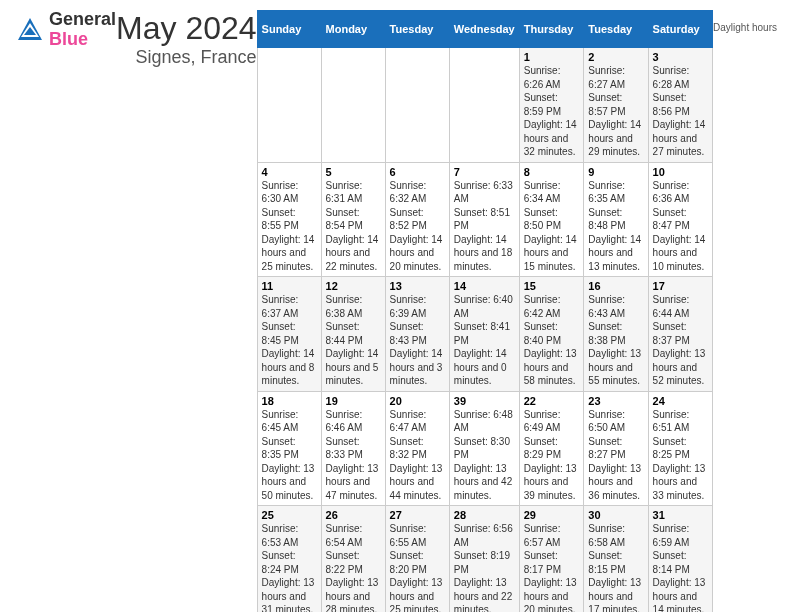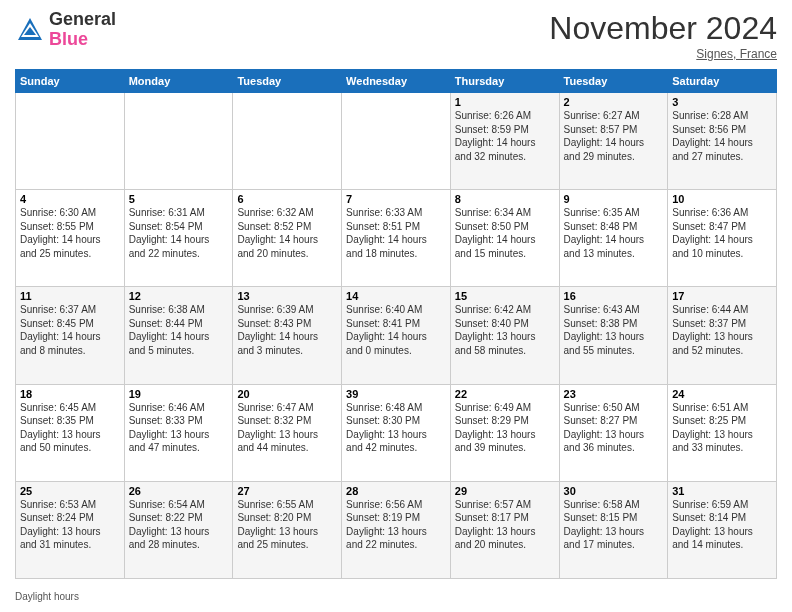--- a/index.html
+++ b/index.html
@@ -8,21 +8,21 @@
       background: #fff;
       width: 792px;
       height: 612px;
       overflow: hidden;
     }
     .page {
       width: 792px;
       height: 612px;
       padding: 10px 15px;
       display: flex;
-      flex-direction: column;
+      flex-direction: row;
     }
     .header {
       display: flex;
       justify-content: space-between;
       align-items: flex-start;
       margin-bottom: 8px;
     }
     .logo {
       display: flex;
       align-items: center;
@@ -41,34 +41,33 @@
     }
     .title-block {
       text-align: right;
     }
     .month-year {
       font-size: 32px;
       color: #333;
       font-weight: normal;
     }
     .location {
-      font-size: 12px;
+      font-size: 18px;
       color: #555;
-      text-decoration: underline;
     }
     .calendar {
       flex: 1;
       border-collapse: collapse;
       width: 100%;
       font-size: 9.5px;
     }
     .calendar thead th {
       background-color: #1a6fbb;
       color: white;
-      padding: 5px 4px;
+      padding: 12px 4px;
       text-align: left;
       font-size: 11px;
       border: 1px solid #1a6fbb;
     }
     .calendar tbody td {
       border: 1px solid #ccc;
       vertical-align: top;
       padding: 3px 4px;
       width: calc(100% / 7);
       background: #fff;
@@ -109,21 +108,21 @@
         <polygon points="15,3 27,25 3,25" fill="#1a6fbb"></polygon>
         <polygon points="15,8 24,22 6,22" fill="white"></polygon>
         <polygon points="15,12 21,20 9,20" fill="#1a6fbb"></polygon>
       </svg>
       <div class="logo-text">
         <span class="logo-general">General</span><br>
         <span class="logo-blue">Blue</span>
       </div>
     </div>
     <div class="title-block">
-      <div class="month-year">November 2024</div>
+      <div class="month-year">May 2024</div>
       <div class="location">Signes, France</div>
     </div>
   </div>
 
   <table class="calendar">
     <thead>
       <tr>
       <th>Sunday</th>
           <th>Monday</th>
           <th>Tuesday</th>

